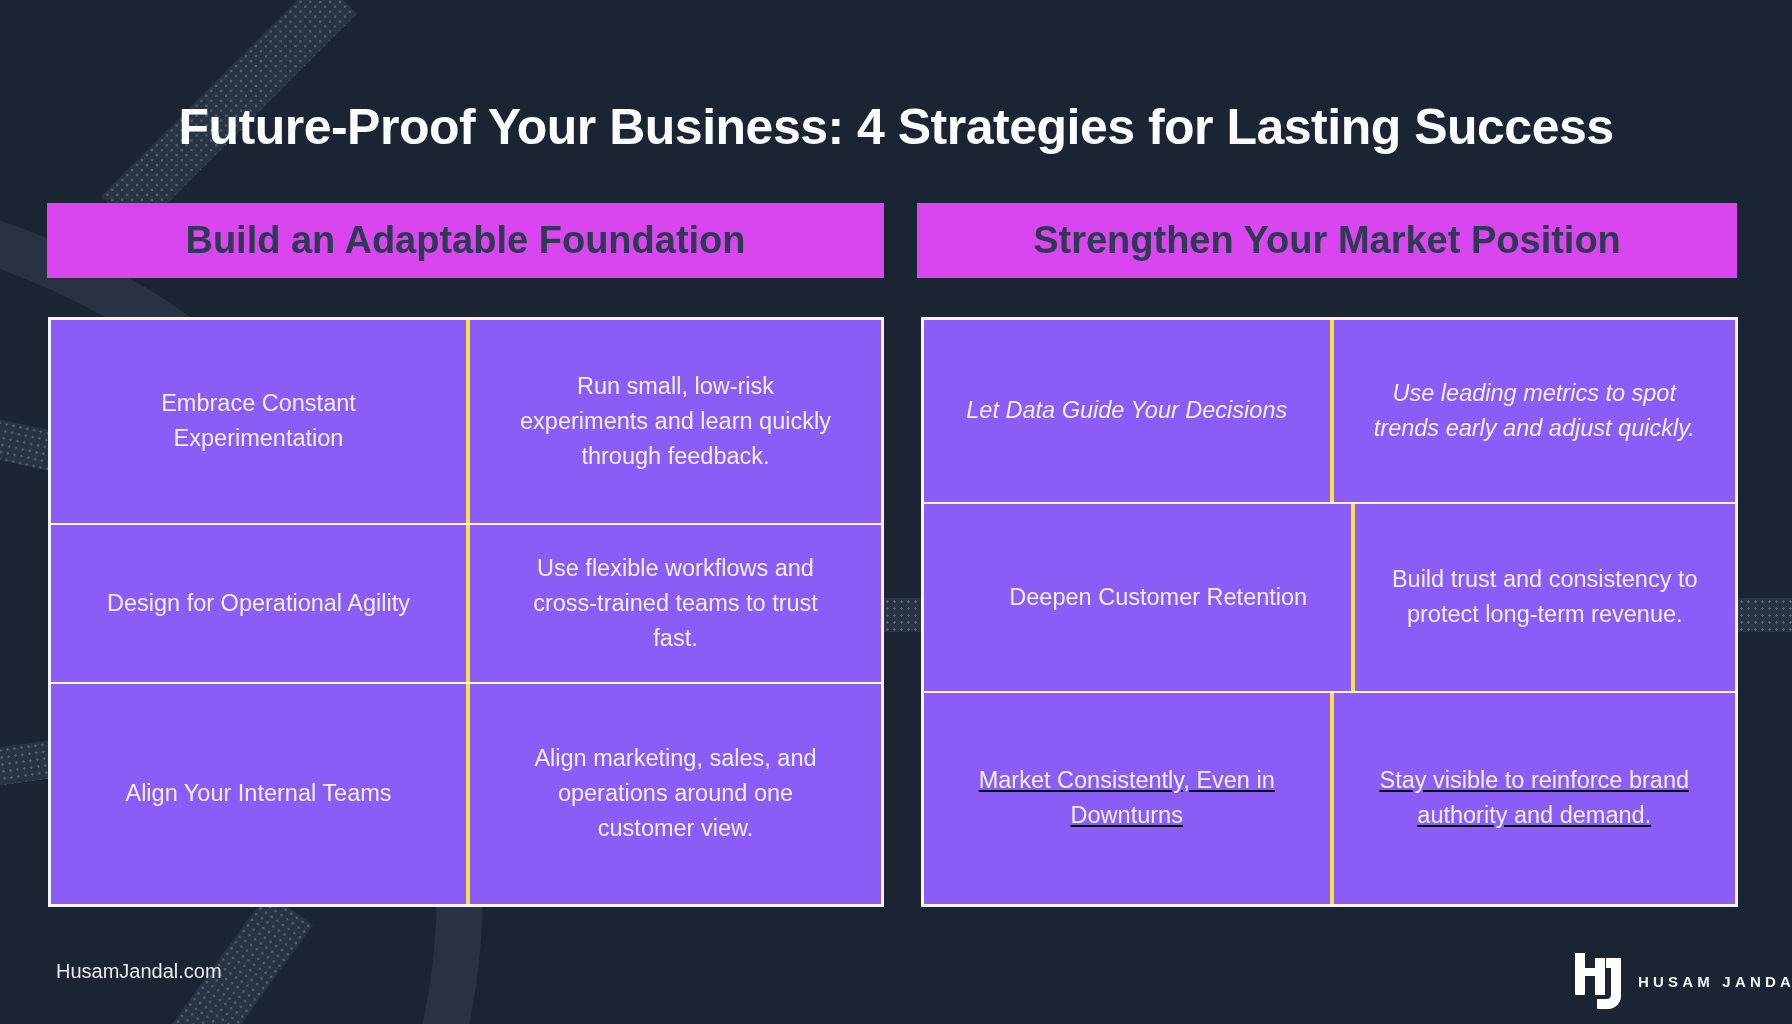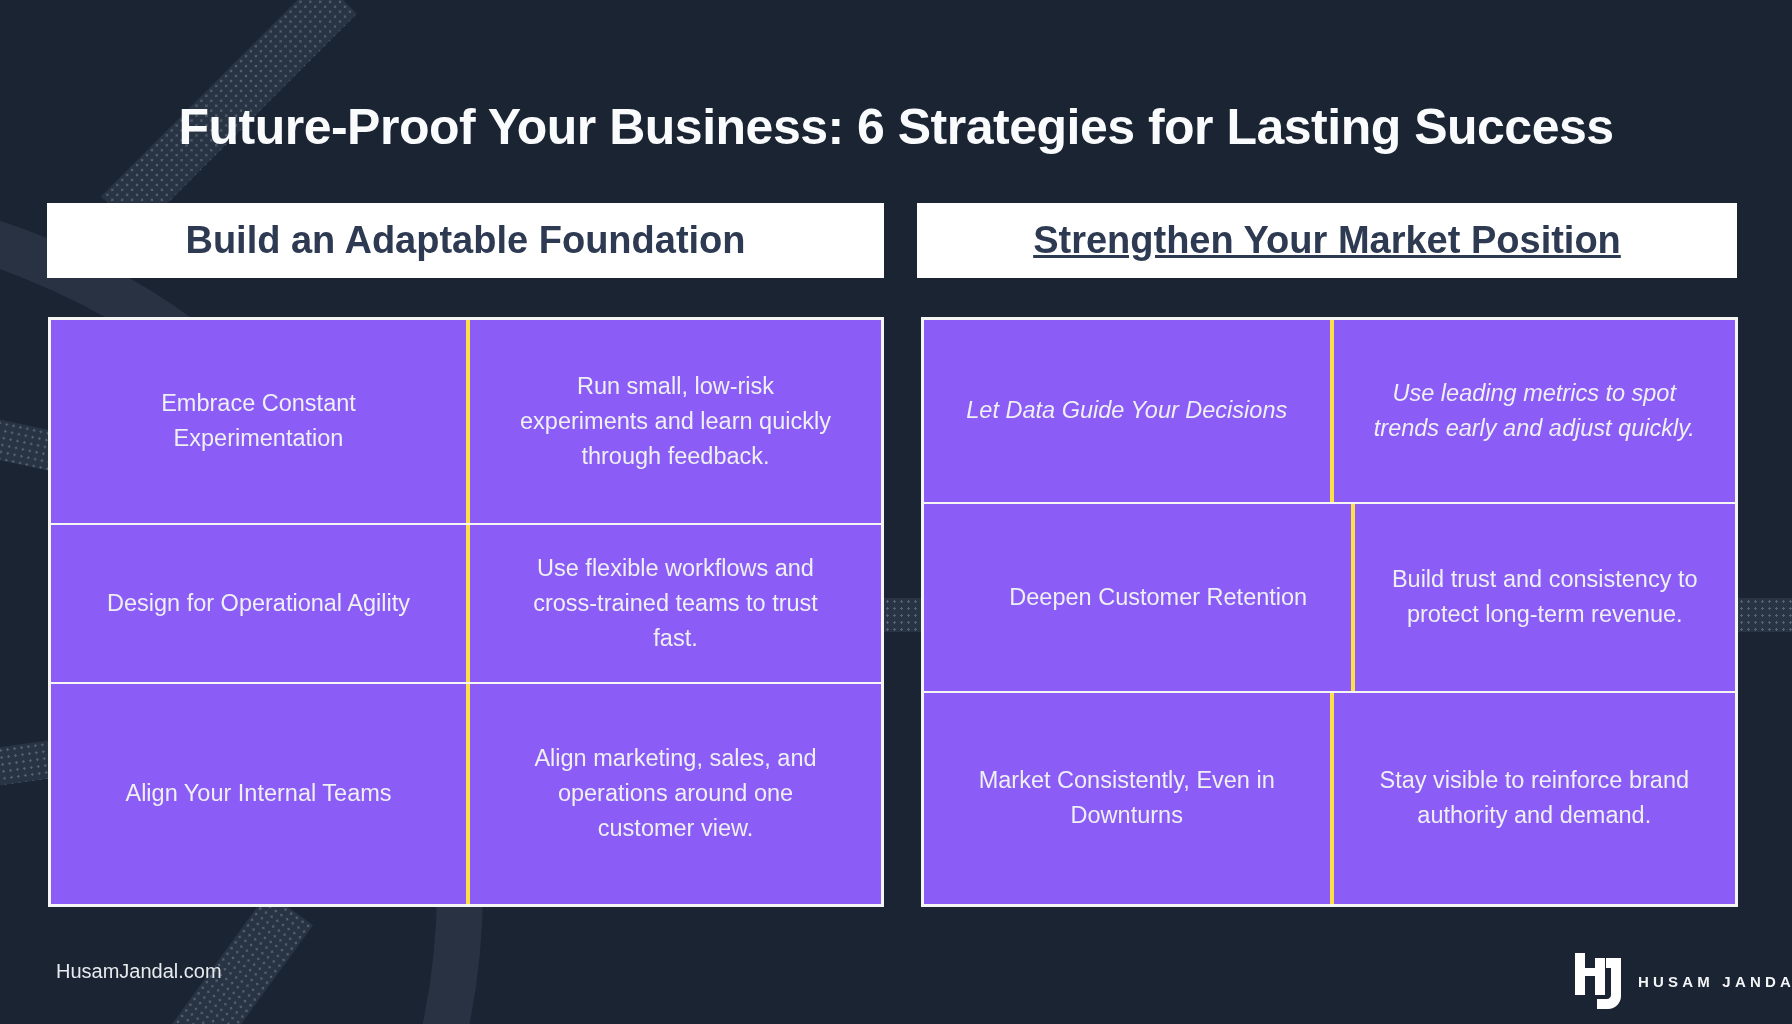--- a/index.html
+++ b/index.html
@@ -32,41 +32,41 @@
   .title{
     position:absolute;z-index:2;left:0;right:0;top:64px;
     text-align:center;
     font-size:50px;font-weight:700;letter-spacing:-0.5px;
     color:#FAFBFC;
   }
 
   
   .sec-header{
     position:absolute;z-index:2;top:203px;height:75px;
-    background:#ffffff;
+    background:#d946ef;
     display:flex;align-items:center;justify-content:center;
     font-size:38px;font-weight:700;color:#2D3A52;
   }
   .sec-header.left{left:47px;width:837px;}
-  .sec-header.right{left:917px;width:820px;text-decoration:underline;}
+  .sec-header.right{left:917px;width:820px;}
 
   
   .table{
     position:absolute;z-index:2;top:317px;height:590px;
     box-sizing:border-box;
     border:3px solid #F5F5F4;
     background:#8b5cf6;
     display:flex;flex-direction:column;
   }
   .table.left{left:48px;width:836px;}
   .table.right{left:921px;width:817px;}
   .row{display:flex;min-height:0;}
   .row + .row{border-top:2px solid #F5F5F4;}
   .table.left  .r1{flex:206;} .table.left  .r2{flex:160;} .table.left  .r3{flex:224;}
-  .table.right .r1{flex:185;font-style:italic;} .table.right .r2{flex:190;padding-left:42px;} .table.right .r3{flex:215;}
+  .table.right .r1{flex:185;font-style:italic;} .table.right .r2{flex:190;padding-left:42px;} .table.right .r3{flex:215;text-decoration:underline;}
   .cell{
     width:50%;box-sizing:border-box;
     display:flex;align-items:center;justify-content:center;
     text-align:center;
     color:#EEF0F3;
     font-size:23.5px;line-height:35px;font-weight:400;
   }
   .cell + .cell{border-left:4px solid #fde047;text-align:center;}
   .cell p{margin:0;max-width:330px;}
 
@@ -91,21 +91,21 @@
 
 <div class="canvas">
 
   <div class="deco ring"></div>
   <div class="deco dotted stripe-top"></div>
   <div class="deco dotted stripe-footer"></div>
   <div class="deco dotted band-mid"></div>
   <div class="deco dotted band-left-a"></div>
   <div class="deco dotted band-left-b"></div>
 
-  <h1 class="title">Future-Proof Your Business: 6 Strategies for Lasting Success</h1>
+  <h1 class="title">Future-Proof Your Business: 4 Strategies for Lasting Success</h1>
 
   <div class="sec-header left">
     <span>Build an Adaptable Foundation</span>
   </div>
   <div class="table left">
     <div class="row r1">
       <div class="cell">
         <p>Embrace Constant Experimentation</p>
       </div>
       <div class="cell">

